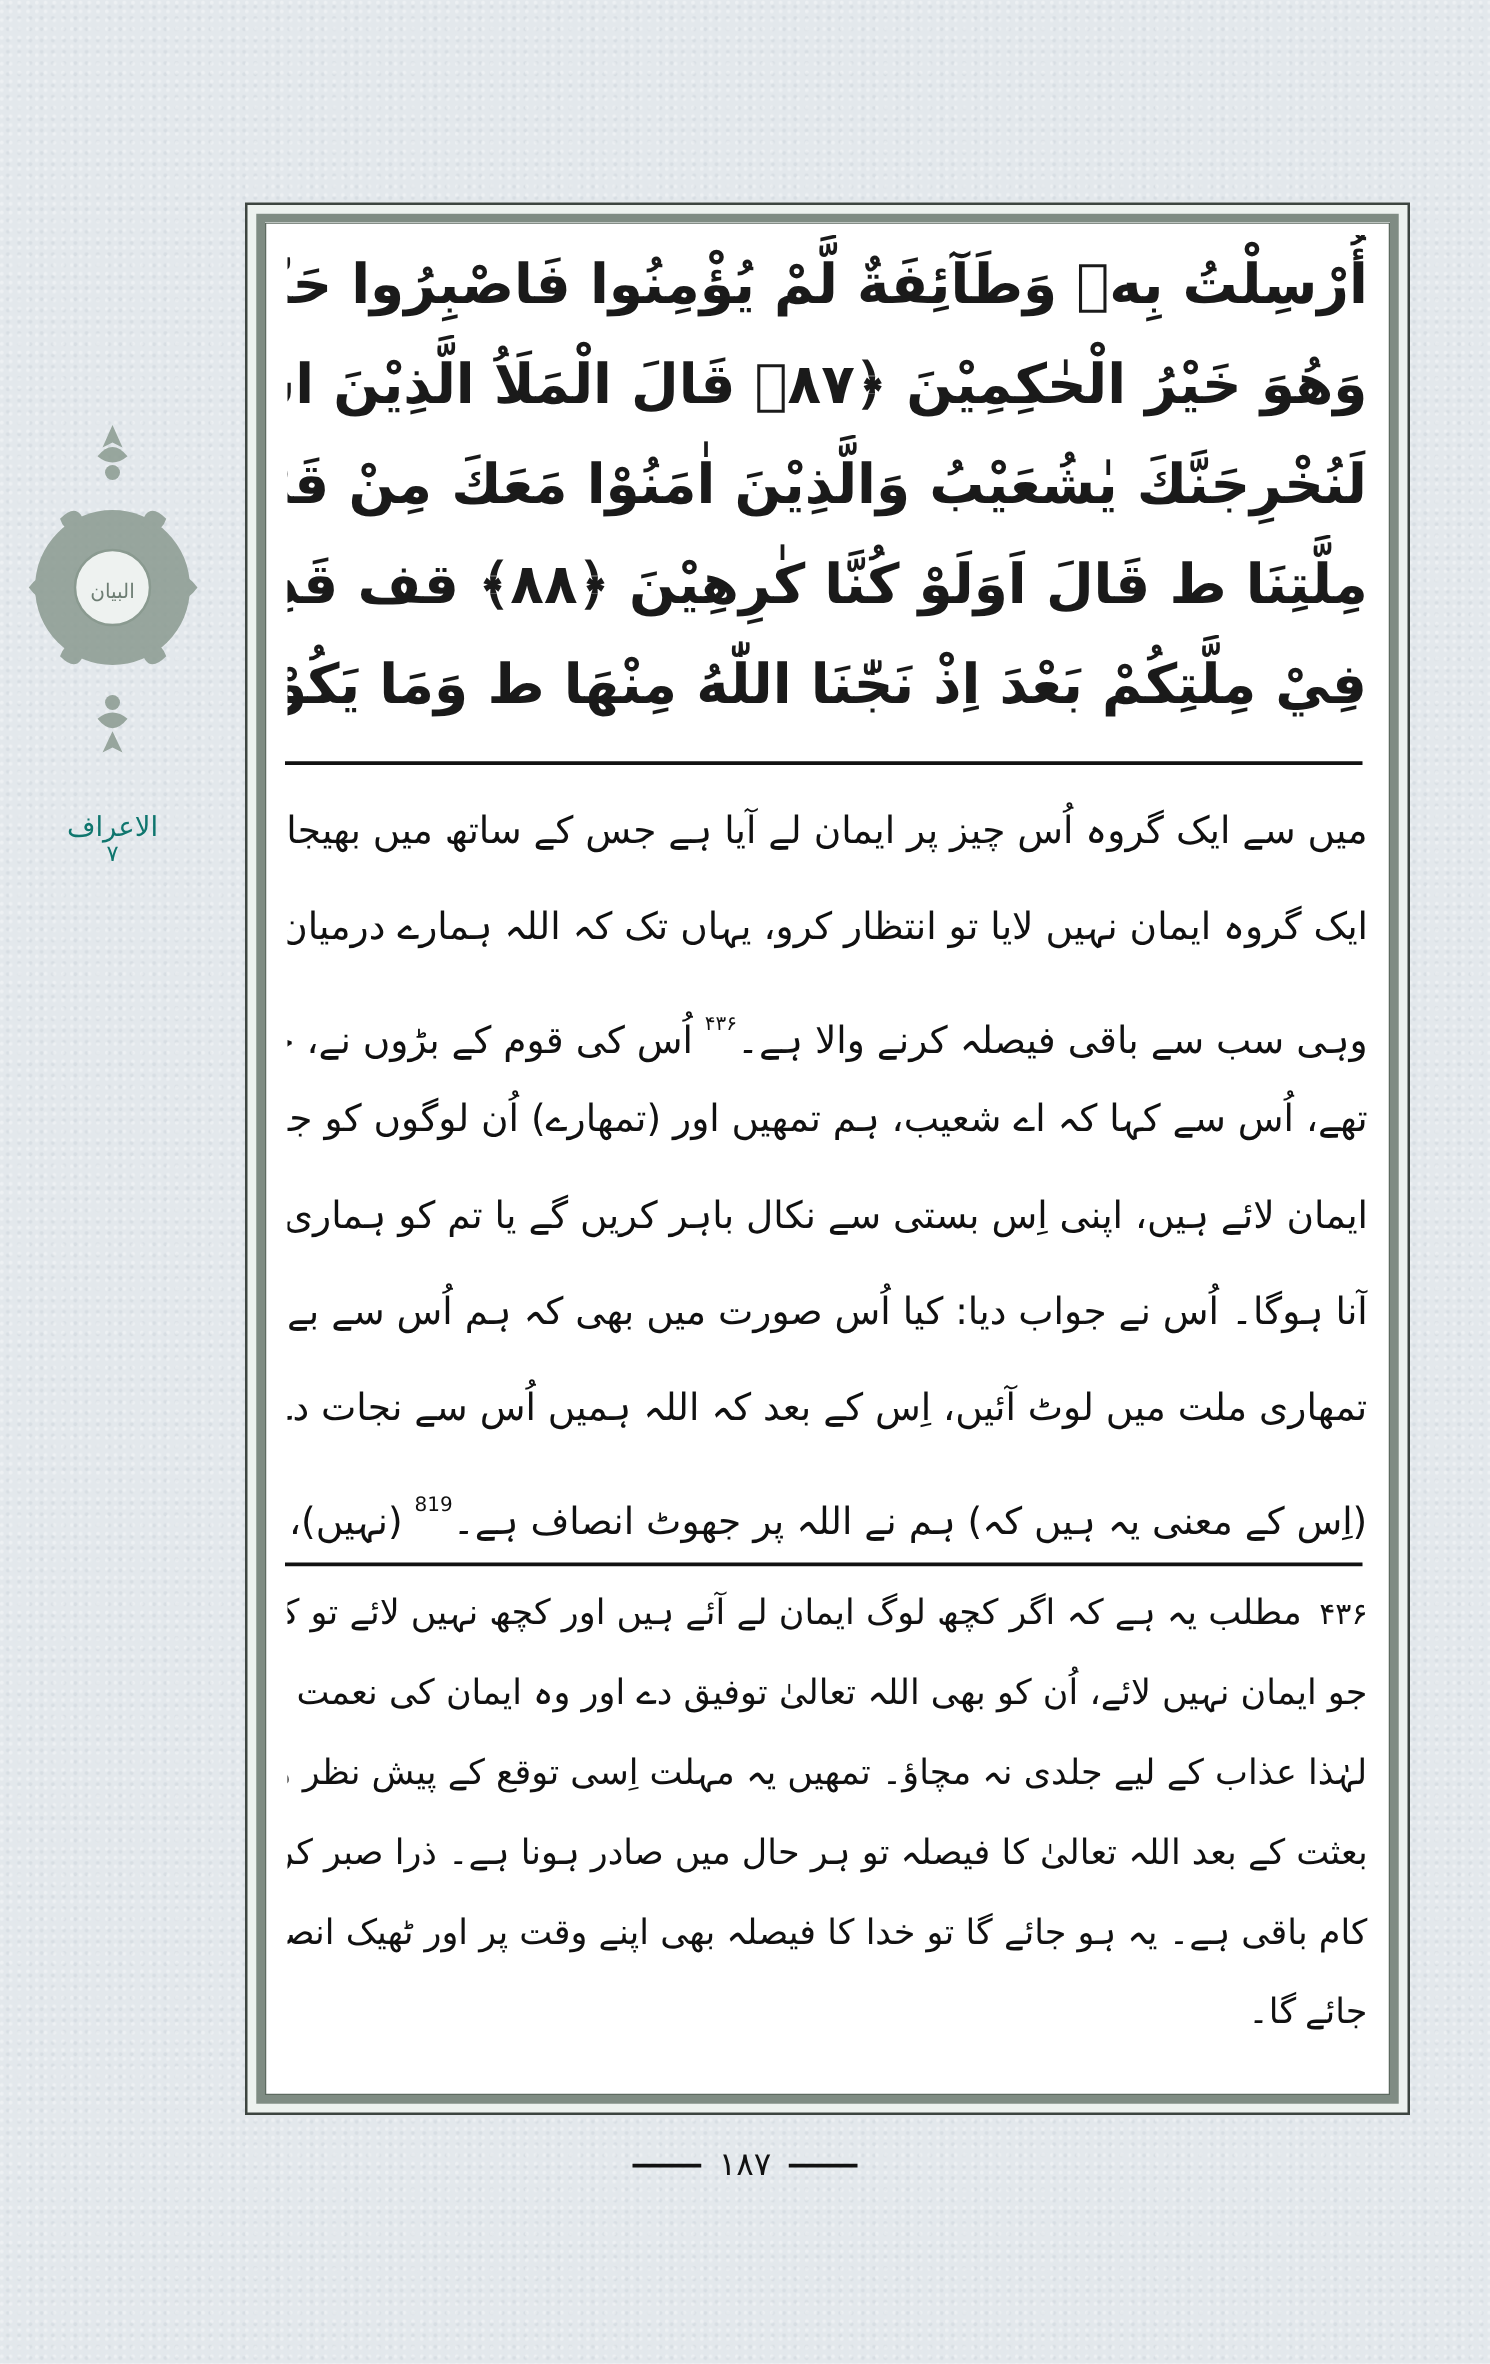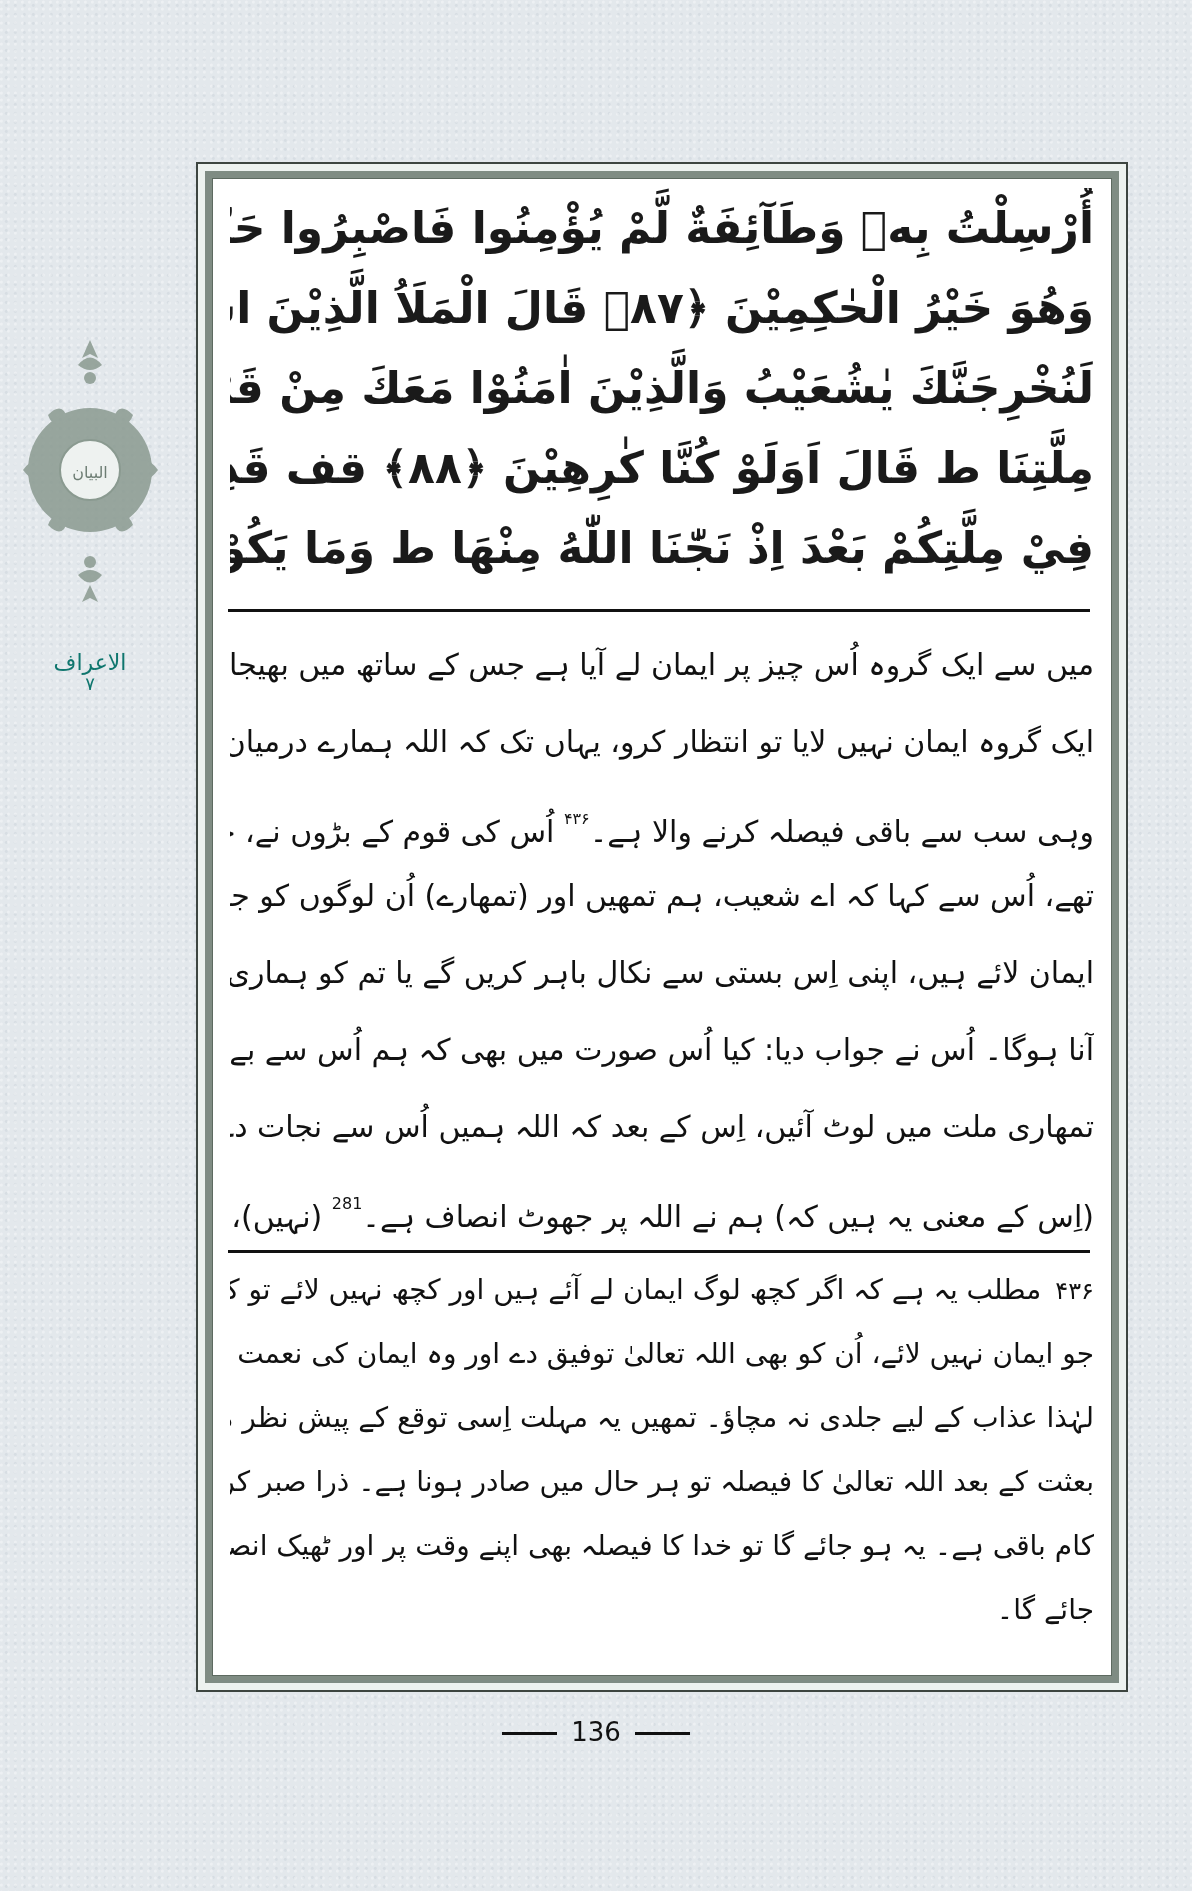--- a/index.html
+++ b/index.html
@@ -37,21 +37,21 @@
     direction: rtl; text-align: justify; text-align-last: justify;
     font-family: "DejaVu Sans", sans-serif; font-size: 30px;
     line-height: 77px; height: 77px; color: #111; white-space: nowrap; overflow: hidden;
   }
   .foot-block { position: absolute; left: 18px; right: 18px; top: 1080px; }
   .fn-line {
     direction: rtl; text-align: justify; text-align-last: justify;
     font-family: "DejaVu Sans", sans-serif; font-size: 28px;
     line-height: 64px; height: 64px; color: #111; white-space: nowrap; overflow: hidden;
   }
-  .fn-line.last { text-align-last: right; }
+  .fn-line.last { text-align-last: right; font-family: Liberation Serif, serif; }
   .fn-num { font-size: 24px; margin-left: 14px; }
   .sup { font-size: 16px; vertical-align: 18px; }
   .side-ornament { position: absolute; left: 8px; top: 330px; width: 165px; height: 290px; }
   .side-label {
     position: absolute; left: 35px; top: 650px; width: 110px; text-align: center;
     direction: rtl; font-family: "DejaVu Sans", sans-serif; font-size: 22px; color: #0f766e;
   }
   .side-sub { display: block; font-size: 18px; line-height: 18px; }
   .page-number {
     position: absolute; left: 0; right: 0; top: 1717px; text-align: center;
@@ -108,34 +108,34 @@
     <div class="ur-line">ایک گروہ ایمان نہیں لایا تو انتظار کرو، یہاں تک کہ اللہ ہمارے درمیان فیصلہ کر دے اور</div>
     <div class="ur-line">
       <span>وہی سب سے باقی فیصلہ کرنے والا ہے۔</span><span class="sup">۴۳۶</span>
       <span>اُس کی قوم کے بڑوں نے، جو متکبر ہو چکے</span>
     </div>
     <div class="ur-line">تھے، اُس سے کہا کہ اے شعیب، ہم تمھیں اور (تمھارے) اُن لوگوں کو جو تمھارے ساتھ</div>
     <div class="ur-line">ایمان لائے ہیں، اپنی اِس بستی سے نکال باہر کریں گے یا تم کو ہماری ملت میں واپس</div>
     <div class="ur-line">آنا ہوگا۔ اُس نے جواب دیا: کیا اُس صورت میں بھی کہ ہم اُس سے بے زار ہوں؟ اگر ہم</div>
     <div class="ur-line">تمھاری ملت میں لوٹ آئیں، اِس کے بعد کہ اللہ ہمیں اُس سے نجات دے چکا ہے تو</div>
     <div class="ur-line">
-      <span>(اِس کے معنی یہ ہیں کہ) ہم نے اللہ پر جھوٹ انصاف ہے۔</span><span class="sup">281</span>
+      <span>(اِس کے معنی یہ ہیں کہ) ہم نے اللہ پر جھوٹ انصاف ہے۔</span><span class="sup">819</span>
       <span>(نہیں)، یہ ہمارے لیے</span>
     </div>
   </div>
 
   <div class="sep sep-2"></div>
 
   <div class="foot-block">
     <div class="fn-line">
       <span class="fn-num">۴۳۶</span><span>مطلب یہ ہے کہ اگر کچھ لوگ ایمان لے آئے ہیں اور کچھ نہیں لائے تو کیا بعید ہے کہ</span>
     </div>
     <div class="fn-line">جو ایمان نہیں لائے، اُن کو بھی اللہ تعالیٰ توفیق دے اور وہ ایمان کی نعمت سے بہرہ یاب ہو جائیں۔</div>
     <div class="fn-line">لہٰذا عذاب کے لیے جلدی نہ مچاؤ۔ تمھیں یہ مہلت اِسی توقع کے پیش نظر ملی ہوئی ہے۔ پیغمبر کی</div>
     <div class="fn-line">بعثت کے بعد اللہ تعالیٰ کا فیصلہ تو ہر حال میں صادر ہونا ہے۔ ذرا صبر کرو، ابھی کچھ بلونے اور پھٹکنے کا</div>
     <div class="fn-line">کام باقی ہے۔ یہ ہو جائے گا تو خدا کا فیصلہ بھی اپنے وقت پر اور ٹھیک انصاف کے ساتھ صادر ہو</div>
     <div class="fn-line last">جائے گا۔</div>
   </div>
 </div>
 
 <div class="page-number">
-  <span class="dash"></span><span>136</span><span class="dash"></span>
+  <span class="dash"></span><span>۱۸۷</span><span class="dash"></span>
 </div>
 
 </body></html>

